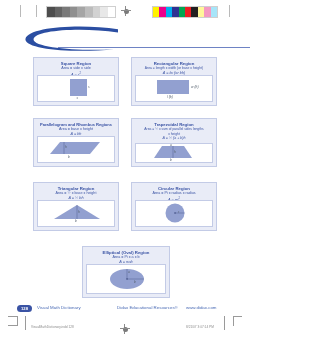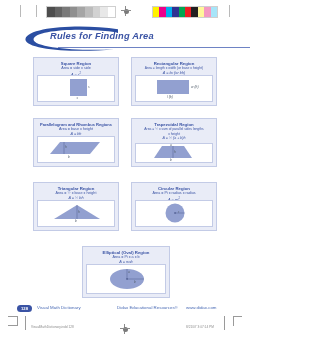--- a/index.html
+++ b/index.html
@@ -99,21 +99,20 @@
     <div class="reg-dot"></div>
   </div>
 
   <div class="header">
     <svg class="swoosh" viewBox="0 0 96 26">
       <path d="M96 3.2 C60 -2.5 6 0.5 3.5 12.8 C1.4 23.2 52 27.5 92 23.2
                C56 25.2 10 21.5 11.6 13.0 C13.2 4.2 58 1.0 96 6.4 Z" fill="#2b4ea2"></path>
     </svg>
     <div class="hrule"></div>
   </div>
-  <div class="title">Rules for Finding Area</div>
 
   <div class="card" style="left:33px;top:57px;width:84px;height:47px;">
     <div class="cap">
       <div class="ttl">Square Region</div>
       <div class="fml">Area = side x side</div>
       <div class="fml2"><i style="font-style:italic">A = s</i><sup style="font-size:2.6px">2</sup></div>
     </div>
     <div class="stage" style="height:25px;">
       <div class="shape" style="left:32px;top:3px;width:17px;height:17px;"></div>
       <div class="lbl" style="left:50px;top:9px;">s</div>

